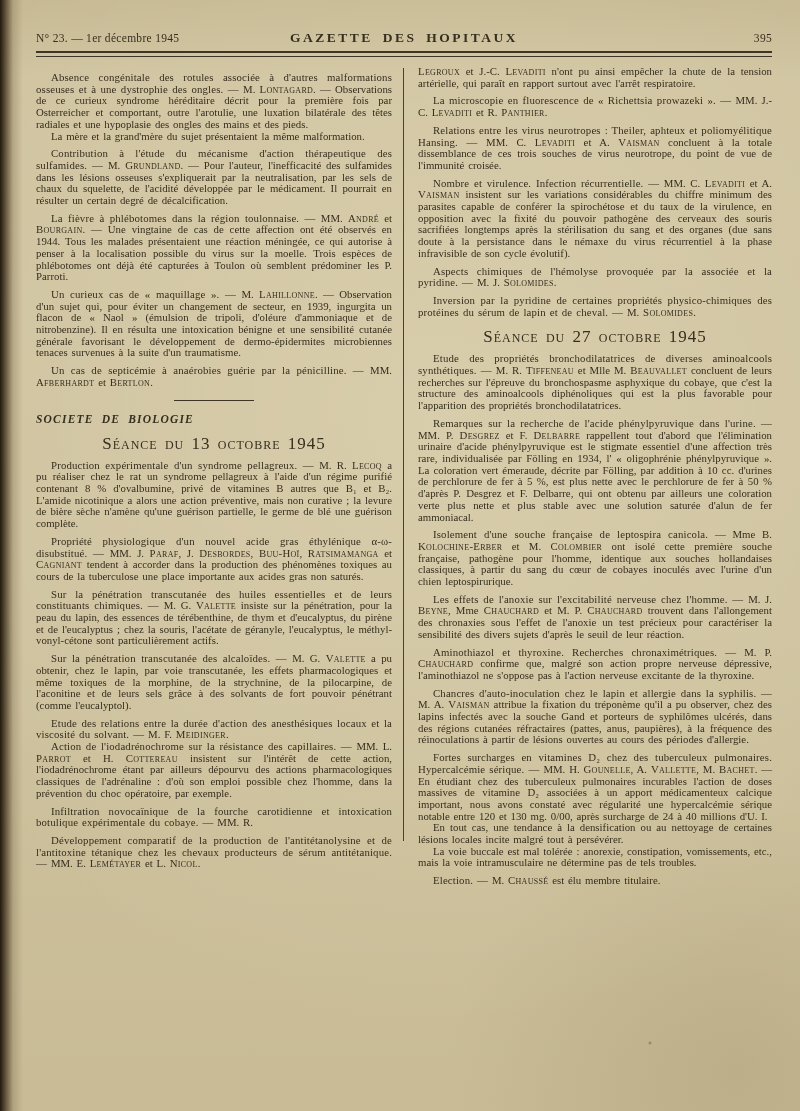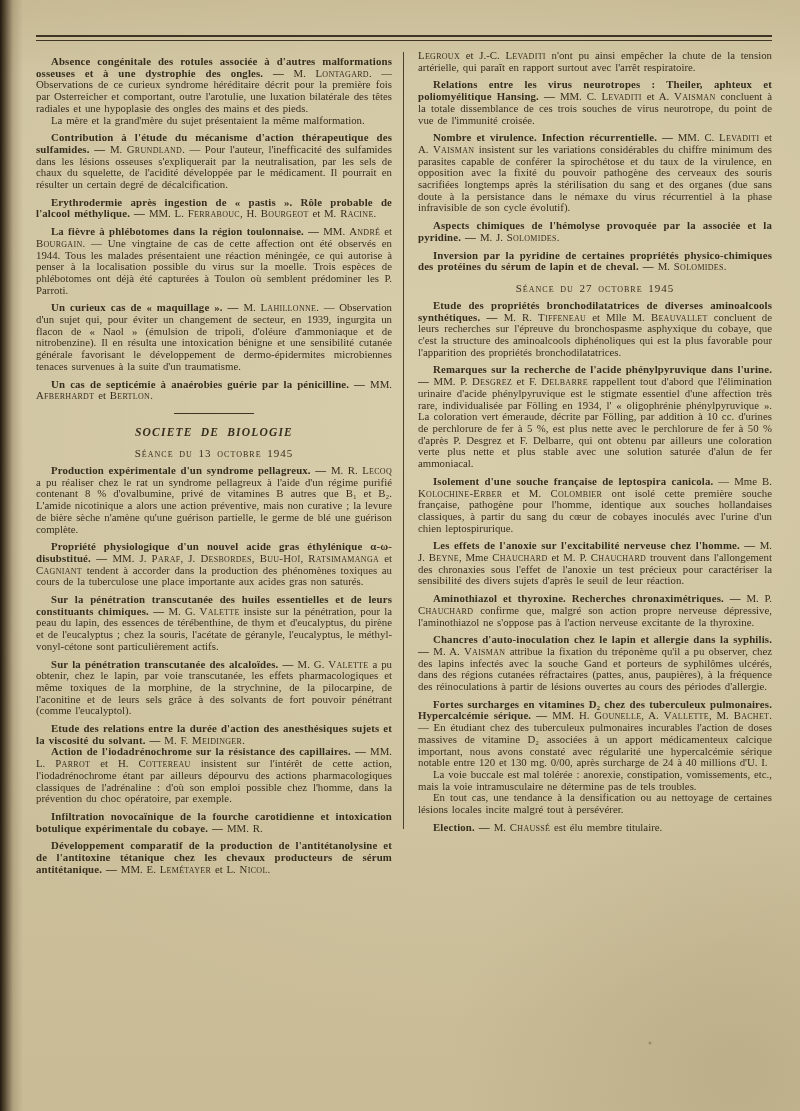--- a/index.html
+++ b/index.html
@@ -29,74 +29,79 @@
   .col{width:356px;}
   .col-rule{width:1px;background:#4a4030;margin:2px 14px 46px 11px;}
   .col-right{flex:1;width:auto;}
   .para{
     margin:0;text-align:justify;text-indent:15px;
     font-size:10.8px;line-height:11.7px;word-spacing:1.1px;
   }
   .para.entry{margin-top:6px;}
   .para.open{text-indent:0;}
   .r-n{}
-  .r-b{font-weight:bold;letter-spacing:.15px;}
+  .r-b{font-weight:normal;letter-spacing:.15px;}
   .r-sc{font-variant:small-caps;letter-spacing:.3px;}
   .divider{width:80px;margin:11px auto 6px;border-top:1.5px solid #3e3525;}
   .section-title{
-    text-align:center;font-style:italic;font-weight:bold;
+    font-style:italic;font-weight:bold;
     font-size:11.5px;letter-spacing:1.2px;word-spacing:4px;margin-top:12px;
   }
   .seance{
     text-align:center;font-variant:small-caps;
-    font-size:11px;letter-spacing:1px;word-spacing:2px;margin:9px 0 3px;
+    font-size:17px;letter-spacing:1px;word-spacing:2px;margin:9px 0 3px;
   }
 </style>
 </head>
 <body>
 
 <div class="paper"></div>
 
 <div class="content">
+  <div class="header">
+    <span class="issue">N° 23. — 1er décembre 1945</span>
+    <span class="title">GAZETTE DES HOPITAUX</span>
+    <span class="pagenum">395</span>
+  </div>
   <div class="double-rule"></div>
 
   <div class="columns">
     <div class="col" id="left-col">
         <p class="para entry"><span class="r-b">Absence congénitale des rotules associée à d'autres malformations osseuses et à une dystrophie des ongles. — </span><span class="r-n">M. </span><span class="r-sc">Lontagard</span><span class="r-n">. — Observations de ce curieux syndrome héréditaire décrit pour la première fois par Osterreicher et comportant, outre l'arotulie, une luxation bilatérale des têtes radiales et une hypoplasie des ongles des mains et des pieds.</span></p>
         <p class="para cont"><span class="r-n">La mère et la grand'mère du sujet présentaient la même malformation.</span></p>
         <p class="para entry"><span class="r-b">Contribution à l'étude du mécanisme d'action thérapeutique des sulfamides. — </span><span class="r-n">M. </span><span class="r-sc">Grundland</span><span class="r-n">. — Pour l'auteur, l'inefficacité des sulfamides dans les lésions osseuses s'expliquerait par la neutralisation, par les sels de chaux du squelette, de l'acidité développée par le médicament. Il pourrait en résulter un certain degré de décalcification.</span></p>
-        <p class="para entry"><span class="r-b">Erythrodermie après ingestion de « pastis ». Rôle probable de l'alcool méthylique. — </span><span class="r-n">MM. L. </span><span class="r-sc">Ferrabouc</span><span class="r-n">, H. </span><span class="r-sc">Bourgeot</span><span class="r-n"> et M. </span><span class="r-sc">Racine</span><span class="r-n">.</span></p>
         <p class="para entry"><span class="r-b">La fièvre à phlébotomes dans la région toulonnaise. — </span><span class="r-n">MM. </span><span class="r-sc">André</span><span class="r-n"> et </span><span class="r-sc">Bourgain</span><span class="r-n">. — Une vingtaine de cas de cette affection ont été observés en 1944. Tous les malades présentaient une réaction méningée, ce qui autorise à penser à la localisation possible du virus sur la moelle. Trois espèces de phlébotomes ont déjà été capturées à Toulon où semblent prédominer les P. Parroti.</span></p>
         <p class="para entry"><span class="r-b">Un curieux cas de « maquillage ». — </span><span class="r-n">M. </span><span class="r-sc">Lahillonne</span><span class="r-n">. — Observation d'un sujet qui, pour éviter un changement de secteur, en 1939, ingurgita un flacon de « Naol » (émulsion de tripoli, d'oléure d'ammoniaque et de nitrobenzine). Il en résulta une intoxication bénigne et une sensibilité cutanée générale favorisant le développement de dermo-épidermites microbiennes tenaces survenues à la suite d'un traumatisme.</span></p>
         <p class="para entry"><span class="r-b">Un cas de septicémie à anaérobies guérie par la pénicilline. — </span><span class="r-n">MM. </span><span class="r-sc">Afberhardt</span><span class="r-n"> et </span><span class="r-sc">Bertlon</span><span class="r-n">.</span></p>
         <div class="divider"></div>
         <div class="section-title">SOCIETE DE BIOLOGIE</div>
         <div class="seance">Séance du 13 octobre 1945</div>
         <p class="para entry"><span class="r-b">Production expérimentale d'un syndrome pellagreux. — </span><span class="r-n">M. R. </span><span class="r-sc">Lecoq</span><span class="r-n"> a pu réaliser chez le rat un syndrome pellagreux à l'aide d'un régime purifié contenant 8 % d'ovalbumine, privé de vitamines B autres que B₁ et B₂. L'amide nicotinique a alors une action préventive, mais non curative ; la levure de bière sèche n'amène qu'une guérison partielle, le germe de blé une guérison complète.</span></p>
         <p class="para entry"><span class="r-b">Propriété physiologique d'un nouvel acide gras éthylénique α-ω-disubstitué. — </span><span class="r-n">MM. J. </span><span class="r-sc">Paraf</span><span class="r-n">, J. </span><span class="r-sc">Desbordes</span><span class="r-n">, </span><span class="r-sc">Buu-Hoï</span><span class="r-n">, </span><span class="r-sc">Ratsimamanga</span><span class="r-n"> et </span><span class="r-sc">Cagniant</span><span class="r-n"> tendent à accorder dans la production des phénomènes toxiques au cours de la tuberculose une place importante aux acides gras non saturés.</span></p>
         <p class="para entry"><span class="r-b">Sur la pénétration transcutanée des huiles essentielles et de leurs constituants chimiques. — </span><span class="r-n">M. G. </span><span class="r-sc">Valette</span><span class="r-n"> insiste sur la pénétration, pour la peau du lapin, des essences de térébenthine, de thym et d'eucalyptus, du pirène et de l'eucalyptus ; chez la souris, l'acétate de géranyle, l'eucalyptus, le méthyl-vonyl-cétone sont particulièrement actifs.</span></p>
         <p class="para entry"><span class="r-b">Sur la pénétration transcutanée des alcaloïdes. — </span><span class="r-n">M. G. </span><span class="r-sc">Valette</span><span class="r-n"> a pu obtenir, chez le lapin, par voie transcutanée, les effets pharmacologiques et même toxiques de la morphine, de la strychnine, de la pilocarpine, de l'aconitine et de leurs sels grâce à des solvants de fort pouvoir pénétrant (comme l'eucalyptol).</span></p>
-        <p class="para entry"><span class="r-b">Etude des relations entre la durée d'action des anesthésiques sujets et la viscosité du solvant. — </span><span class="r-n">M. F. </span><span class="r-sc">Meidinger</span><span class="r-n">.</span></p>
+        <p class="para entry"><span class="r-b">Etude des relations entre la durée d'action des anesthésiques locaux et la viscosité du solvant. — </span><span class="r-n">M. F. </span><span class="r-sc">Meidinger</span><span class="r-n">.</span></p>
         <p class="para cont"><span class="r-b">Action de l'iodadrénochrome sur la résistance des capillaires. — </span><span class="r-n">MM. L. </span><span class="r-sc">Parrot</span><span class="r-n"> et H. </span><span class="r-sc">Cottereau</span><span class="r-n"> insistent sur l'intérêt de cette action, l'iodadrénochrome étant par ailleurs dépourvu des actions pharmacologiques classiques de l'adrénaline : d'où son emploi possible chez l'homme, dans la prévention du choc opératoire, par exemple.</span></p>
         <p class="para entry"><span class="r-b">Infiltration novocaïnique de la fourche carotidienne et intoxication botulique expérimentale du cobaye. — </span><span class="r-n">MM. R.</span></p>
         <p class="para entry"><span class="r-b">Développement comparatif de la production de l'antitétanolysine et de l'antitoxine tétanique chez les chevaux producteurs de sérum antitétanique. — </span><span class="r-n">MM. E. </span><span class="r-sc">Lemétayer</span><span class="r-n"> et L. </span><span class="r-sc">Nicol</span><span class="r-n">.</span></p>
       </div>
     <div class="col-rule"></div>
     <div class="col col-right" id="right-col">
         <p class="para open"><span class="r-sc">Legroux</span><span class="r-n"> et J.-C. </span><span class="r-sc">Levaditi</span><span class="r-n"> n'ont pu ainsi empêcher la chute de la tension artérielle, qui paraît en rapport surtout avec l'arrêt respiratoire.</span></p>
+        <p class="para entry"><span class="r-b">La microscopie en fluorescence de « Richettsia prowazeki ». — </span><span class="r-n">MM. J.-C. </span><span class="r-sc">Levaditi</span><span class="r-n"> et R. </span><span class="r-sc">Panthier</span><span class="r-n">.</span></p>
         <p class="para entry"><span class="r-b">Relations entre les virus neurotropes : Theiler, aphteux et poliomyélitique Hansing. — </span><span class="r-n">MM. C. </span><span class="r-sc">Levaditi</span><span class="r-n"> et A. </span><span class="r-sc">Vaisman</span><span class="r-n"> concluent à la totale dissemblance de ces trois souches de virus neurotrope, du point de vue de l'immunité croisée.</span></p>
         <p class="para entry"><span class="r-b">Nombre et virulence. Infection récurrentielle. — </span><span class="r-n">MM. C. </span><span class="r-sc">Levaditi</span><span class="r-n"> et A. </span><span class="r-sc">Vaisman</span><span class="r-n"> insistent sur les variations considérables du chiffre minimum des parasites capable de conférer la spirochétose et du taux de la virulence, en opposition avec la fixité du pouvoir pathogène des cerveaux des souris sacrifiées longtemps après la stérilisation du sang et des organes (due sans doute à la persistance dans le némaxe du virus récurrentiel à la phase infravisible de son cycle évolutif).</span></p>
         <p class="para entry"><span class="r-b">Aspects chimiques de l'hémolyse provoquée par la associée et la pyridine. — </span><span class="r-n">M. J. </span><span class="r-sc">Solomides</span><span class="r-n">.</span></p>
         <p class="para entry"><span class="r-b">Inversion par la pyridine de certaines propriétés physico-chimiques des protéines du sérum de lapin et de cheval. — </span><span class="r-n">M. </span><span class="r-sc">Solomides</span><span class="r-n">.</span></p>
         <div class="seance">Séance du 27 octobre 1945</div>
         <p class="para entry"><span class="r-b">Etude des propriétés bronchodilatatrices de diverses aminoalcools synthétiques. — </span><span class="r-n">M. R. </span><span class="r-sc">Tiffeneau</span><span class="r-n"> et Mlle M. </span><span class="r-sc">Beauvallet</span><span class="r-n"> concluent de leurs recherches sur l'épreuve du bronchospasme asphyxique du cobaye, que c'est la structure des aminoalcools diphénoliques qui est la plus favorable pour l'apparition des propriétés bronchodilatatrices.</span></p>
         <p class="para entry"><span class="r-b">Remarques sur la recherche de l'acide phénylpyruvique dans l'urine. — </span><span class="r-n">MM. P. </span><span class="r-sc">Desgrez</span><span class="r-n"> et F. </span><span class="r-sc">Delbarre</span><span class="r-n"> rappellent tout d'abord que l'élimination urinaire d'acide phénylpyruvique est le stigmate essentiel d'une affection très rare, individualisée par Fölling en 1934, l' « oligophrénie phénylpyruvique ». La coloration vert émeraude, décrite par Fölling, par addition à 10 cc. d'urines de perchlorure de fer à 5 %, est plus nette avec le perchlorure de fer à 50 % d'après P. Desgrez et F. Delbarre, qui ont obtenu par ailleurs une coloration verte plus nette et plus stable avec une solution saturée d'alun de fer ammoniacal.</span></p>
         <p class="para entry"><span class="r-b">Isolement d'une souche française de leptospira canicola.</span><span class="r-n"> — Mme B. </span><span class="r-sc">Kolochine-Erber</span><span class="r-n"> et M. </span><span class="r-sc">Colombier</span><span class="r-n"> ont isolé cette première souche française, pathogène pour l'homme, identique aux souches hollandaises classiques, à partir du sang du cœur de cobayes inoculés avec l'urine d'un chien leptospirurique.</span></p>
         <p class="para entry"><span class="r-b">Les effets de l'anoxie sur l'excitabilité nerveuse chez l'homme. — </span><span class="r-n">M. J. </span><span class="r-sc">Beyne</span><span class="r-n">, Mme </span><span class="r-sc">Chauchard</span><span class="r-n"> et M. P. </span><span class="r-sc">Chauchard</span><span class="r-n"> trouvent dans l'allongement des chronaxies sous l'effet de l'anoxie un test précieux pour caractériser la sensibilité des divers sujets d'après le seuil de leur réaction.</span></p>
         <p class="para entry"><span class="r-b">Aminothiazol et thyroxine. Recherches chronaximétriques. — </span><span class="r-n">M. P. </span><span class="r-sc">Chauchard</span><span class="r-n"> confirme que, malgré son action propre nerveuse dépressive, l'aminothiazol ne s'oppose pas à l'action nerveuse excitante de la thyroxine.</span></p>
         <p class="para entry"><span class="r-b">Chancres d'auto-inoculation chez le lapin et allergie dans la syphilis. — </span><span class="r-n">M. A. </span><span class="r-sc">Vaisman</span><span class="r-n"> attribue la fixation du tréponème qu'il a pu observer, chez des lapins infectés avec la souche Gand et porteurs de syphilômes ulcérés, dans des régions cutanées réfractaires (pattes, anus, paupières), à la fréquence des réinoculations à partir de lésions ouvertes au cours des périodes d'allergie.</span></p>
         <p class="para entry"><span class="r-b">Fortes surcharges en vitamines D₂ chez des tuberculeux pulmonaires. Hypercalcémie sérique. — </span><span class="r-n">MM. H. </span><span class="r-sc">Gounelle</span><span class="r-n">, A. </span><span class="r-sc">Vallette</span><span class="r-n">, M. </span><span class="r-sc">Bachet</span><span class="r-n">. — En étudiant chez des tuberculeux pulmonaires incurables l'action de doses massives de vitamine D₂ associées à un apport médicamenteux calcique important, nous avons constaté avec régularité une hypercalcémie sérique notable entre 120 et 130 mg. 0/00, après surcharge de 24 à 40 millions d'U. I.</span></p>
+        <p class="para cont"><span class="r-n">En tout cas, une tendance à la densification ou au nettoyage de certaines lésions locales incite malgré tout à persévérer.</span></p>
         <p class="para cont"><span class="r-n">La voie buccale est mal tolérée : anorexie, constipation, vomissements, etc., mais la voie intramusculaire ne détermine pas de tels troubles.</span></p>
-        <p class="para cont"><span class="r-n">En tout cas, une tendance à la densification ou au nettoyage de certaines lésions locales incite malgré tout à persévérer.</span></p>
         <p class="para entry"><span class="r-b">Election. — </span><span class="r-n">M. </span><span class="r-sc">Chaussé</span><span class="r-n"> est élu membre titulaire.</span></p>
       </div>
   </div>
 </div>
 
 </body></html>

